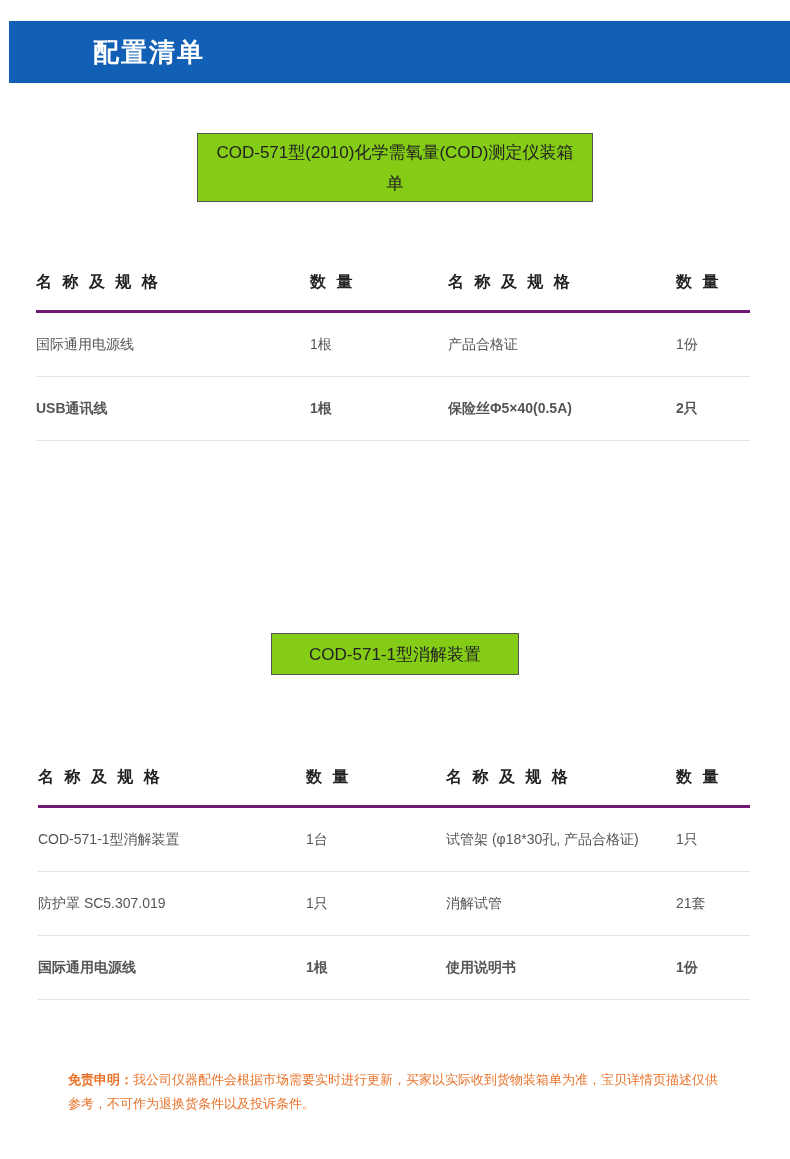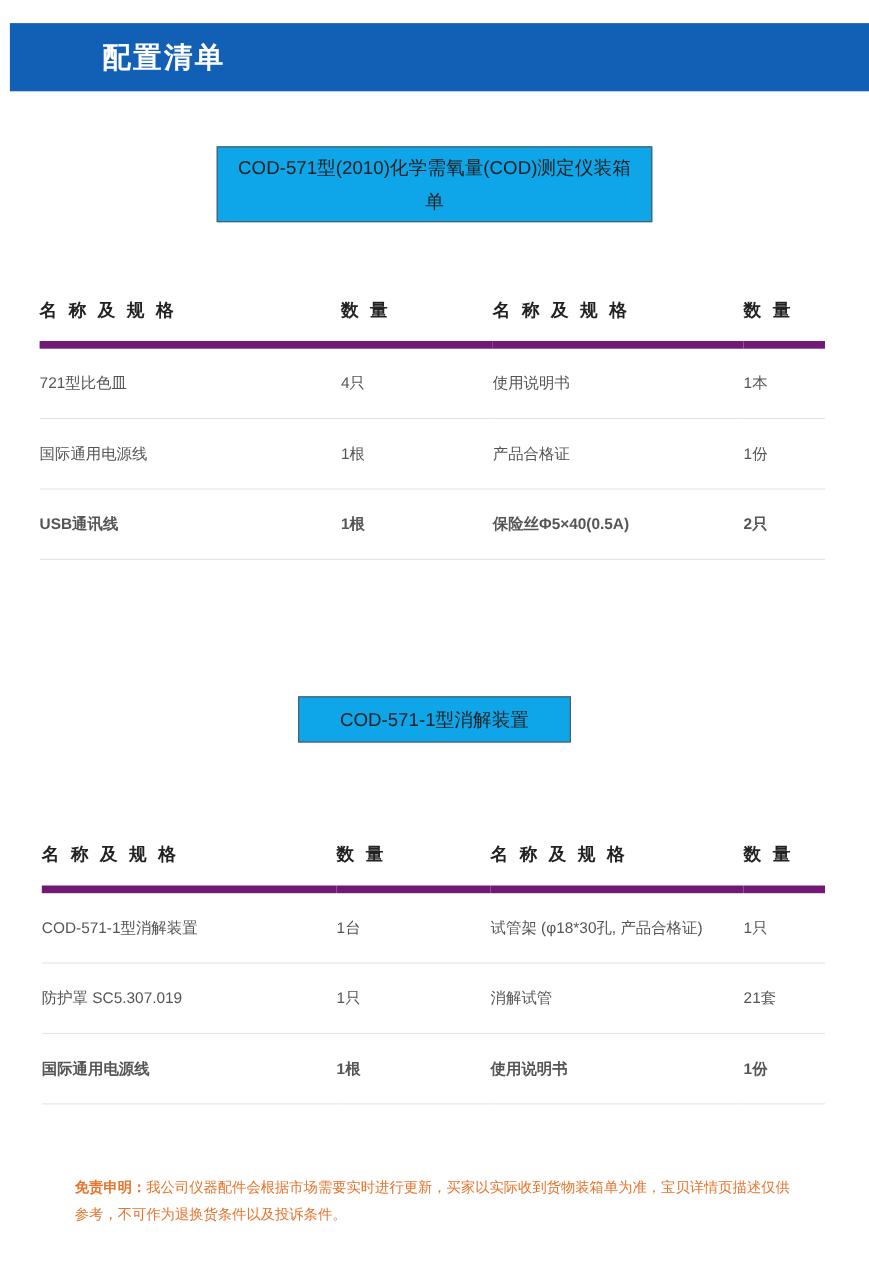--- a/index.html
+++ b/index.html
@@ -40,21 +40,21 @@
     font-weight: bold;
     letter-spacing: 2px;
     margin-left: 36px;
   }
 
   
   .title-box {
     position: absolute;
     box-sizing: border-box;
     border: 1px solid #555555;
-    background: #0ea5e9;
+    background: #84cc16;
     display: flex;
     align-items: center;
     justify-content: center;
     text-align: center;
     font-size: 17px;
     color: #222222;
     line-height: 31px;
     padding: 6px 14px;
   }
   #title-box-1 {
@@ -83,21 +83,21 @@
     text-align: left;
     vertical-align: middle;
     padding: 0;
   }
   .cfg-table thead th {
     height: 55px;
     font-size: 16px;
     font-weight: bold;
     color: #222222;
     letter-spacing: 3px;
-    border-bottom: 7px solid #701a75;
+    border-bottom: 3px solid #701a75;
     margin-left: 24px;
   }
   .cfg-table tbody td {
     height: 63px;
     font-size: 14px;
     color: #555555;
     border-bottom: 1px solid #e4e4e4;
   }
   .cfg-table tbody tr:last-child td {
     border-bottom: 1px solid #e4e4e4;
@@ -154,26 +154,20 @@
     <thead>
       <tr>
         <th class="col-name">名 称 及 规 格</th>
         <th class="col-qty">数 量</th>
         <th class="col-name">名 称 及 规 格</th>
         <th class="col-qty">数 量</th>
       </tr>
     </thead>
     <tbody>
       <tr>
-        <td class="col-name">721型比色皿</td>
-        <td class="col-qty">4只</td>
-        <td class="col-name">使用说明书</td>
-        <td class="col-qty">1本</td>
-      </tr>
-      <tr>
         <td class="col-name">国际通用电源线</td>
         <td class="col-qty">1根</td>
         <td class="col-name">产品合格证</td>
         <td class="col-qty">1份</td>
       </tr>
       <tr>
         <td class="col-name">USB通讯线</td>
         <td class="col-qty">1根</td>
         <td class="col-name">保险丝Φ5×40(0.5A)</td>
         <td class="col-qty">2只</td>

